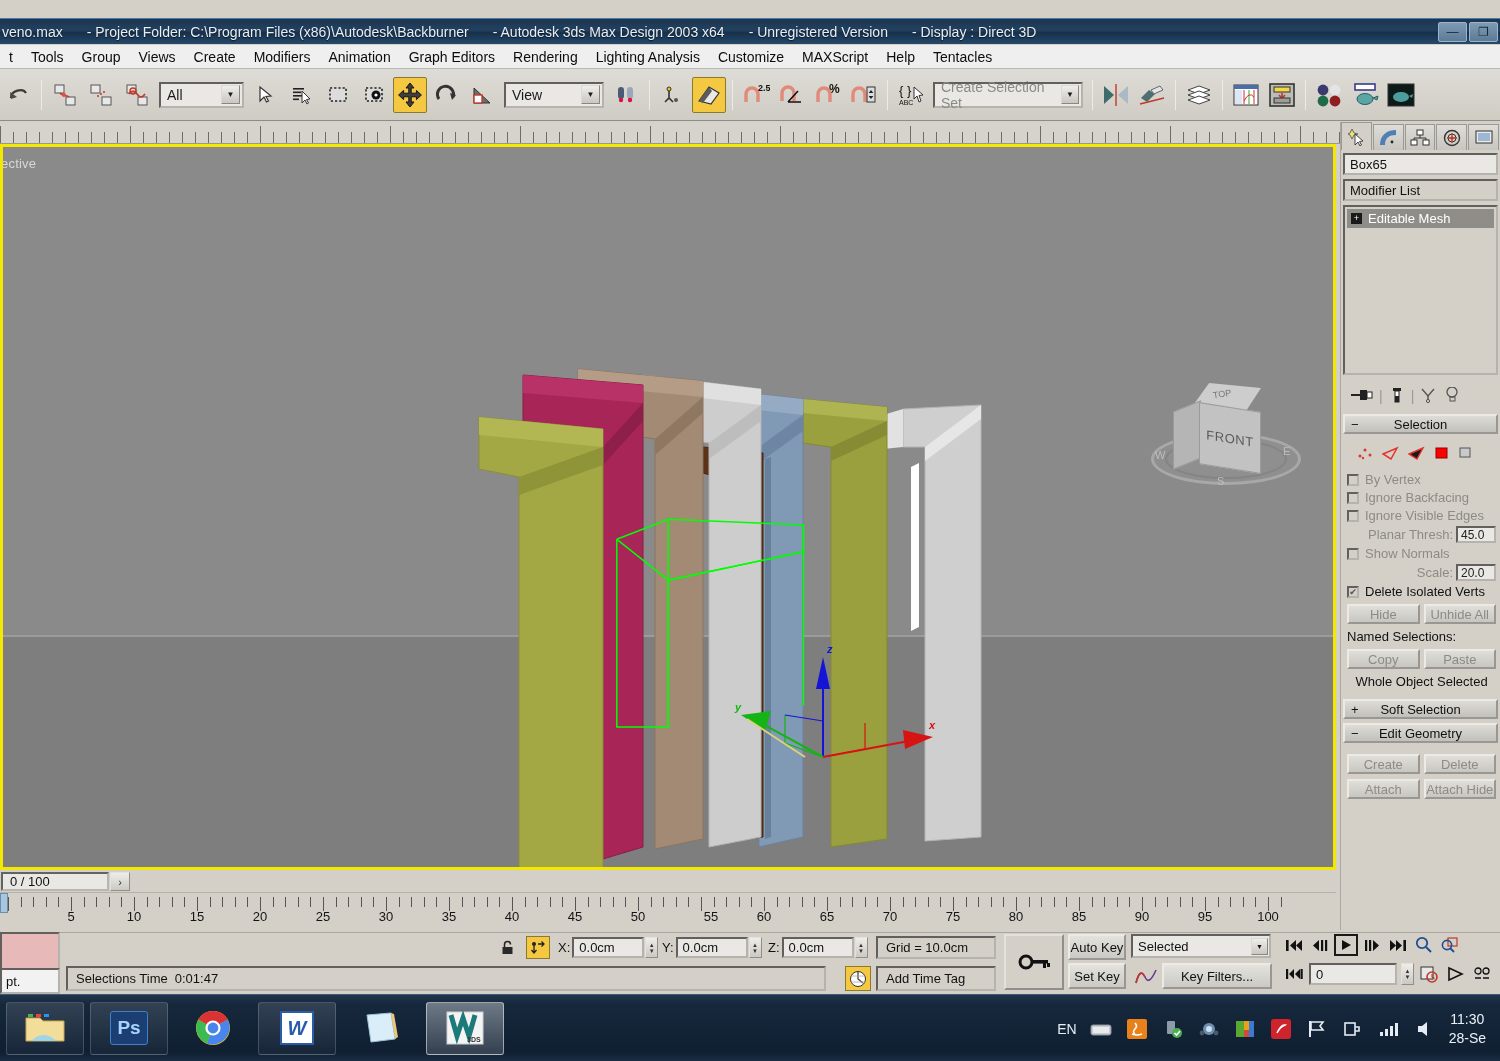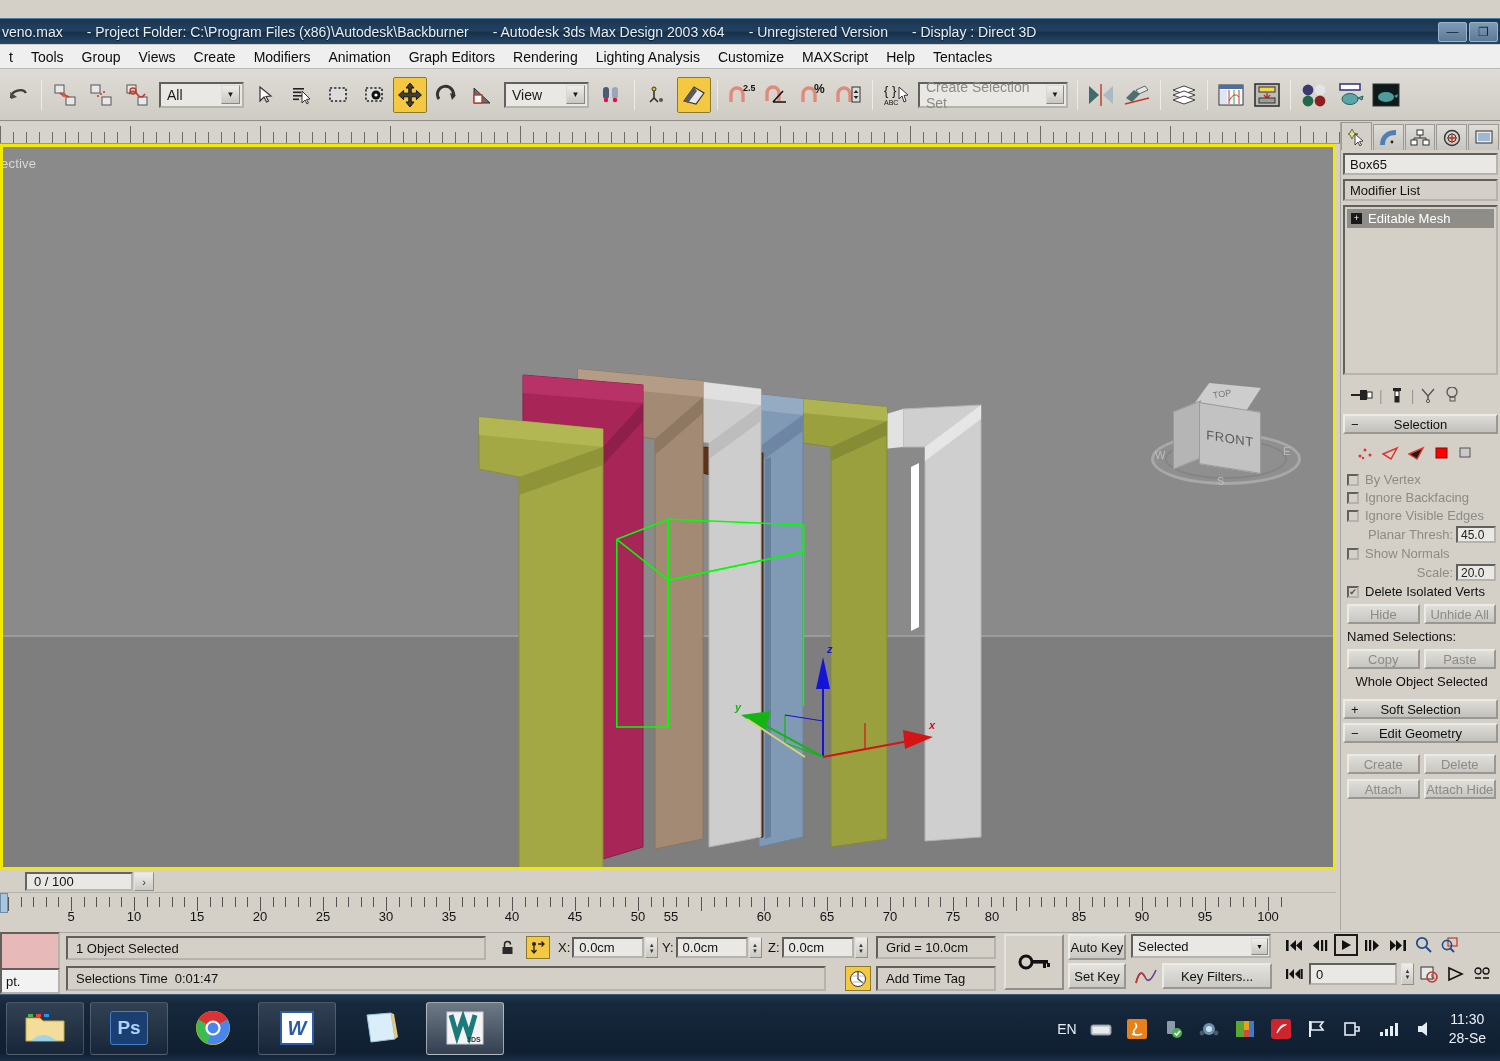--- a/index.html
+++ b/index.html
@@ -126,21 +126,20 @@
               transform:rotate(-9deg); }
   .vc-c{ position:absolute; font-size:11px; color:#bdbdbd; }
 
   
   .selbox{ position:absolute; left:610px; top:368px; width:200px; height:220px; }
 
   
   .timeslider{
     position:absolute; left:0; top:870px; width:1336px; height:22px;
     background:#d4d0c8;
-    margin-left:24px;
   }
   .ts-field{
     position:absolute; left:1px; top:2px; width:108px; height:19px;
     background:#e9e8e4; border:2px inset #b8b6b0;
     display:flex; align-items:center; padding-left:7px; font-size:13px; color:#111;
   }
   .ts-next{
     position:absolute; left:110px; top:2px; width:20px; height:19px;
     background:linear-gradient(to bottom,#eeede9,#cbc9c3);
     border:1px outset #e3e1db; display:flex;align-items:center;justify-content:center;
@@ -455,21 +454,21 @@
           <path d="M16 10 L22 12 L18 17 Z" fill="#333"></path>
         </svg>
     </div>
     <div class="tb-btn">
       <svg width="22" height="22" viewBox="0 0 22 22">
           <path d="M3 19 L3 4 L19 19 Z" fill="#6d6d6d" stroke="#333"></path>
           <rect x="3" y="11" width="8" height="8" fill="#fff" stroke="#c0392b" stroke-width="1.4"></rect>
         </svg>
     </div>
 
-    <div class="tb-combo" style="width:85px">
+    <div class="tb-combo" style="width:100px">
       <span>View</span>
       <span class="arrow">▼</span>
     </div>
 
     <div class="tb-btn">
       <svg width="24" height="24" viewBox="0 0 24 24">
         <rect x="4" y="4" width="6" height="12" rx="3" fill="#4a5b78"></rect>
           <rect x="13" y="4" width="6" height="12" rx="3" fill="#9aa6ba"></rect>
         <circle cx="7" cy="17" r="2.2" fill="#d14"></circle>
           <circle cx="16" cy="17" r="2.2" fill="#d14"></circle>
@@ -911,38 +910,37 @@
       <div class="tb-num" style="left: 71px;">5</div>
       <div class="tb-num" style="left: 134px;">10</div>
       <div class="tb-num" style="left: 197px;">15</div>
       <div class="tb-num" style="left: 260px;">20</div>
       <div class="tb-num" style="left: 323px;">25</div>
       <div class="tb-num" style="left: 386px;">30</div>
       <div class="tb-num" style="left: 449px;">35</div>
       <div class="tb-num" style="left: 512px;">40</div>
       <div class="tb-num" style="left: 575px;">45</div>
       <div class="tb-num" style="left: 638px;">50</div>
-      <div class="tb-num" style="left: 671px;">55</div>
+      <div class="tb-num" style="left: 711px;">55</div>
       <div class="tb-num" style="left: 764px;">60</div>
       <div class="tb-num" style="left: 827px;">65</div>
       <div class="tb-num" style="left: 890px;">70</div>
       <div class="tb-num" style="left: 953px;">75</div>
-      <div class="tb-num" style="left: 992px;">80</div>
+      <div class="tb-num" style="left: 1016px;">80</div>
       <div class="tb-num" style="left: 1079px;">85</div>
       <div class="tb-num" style="left: 1142px;">90</div>
       <div class="tb-num" style="left: 1205px;">95</div>
       <div class="tb-num" style="left: 1268px;">100</div>
     </div>
 
   <div class="statusbar"></div>
 
   <div class="mini-listener"></div>
   <div class="mini-listener2">pt.</div>
 
-  <div class="sb-prompt">1 Object Selected</div>
   <div class="sb-prompt2">
     <span>Selections Time</span>
     <span style="width:7px"></span>
     <span>0:01:47</span>
   </div>
 
   <div class="sb-lock">
     <svg width="13" height="16" viewBox="0 0 13 16">
         <path d="M3.5 7 V4.5 a3 3 0 0 1 6 0" stroke="#222" stroke-width="1.5" fill="none"></path>
         <rect x="1.5" y="7" width="10" height="7" fill="#2a2a2a"></rect>

